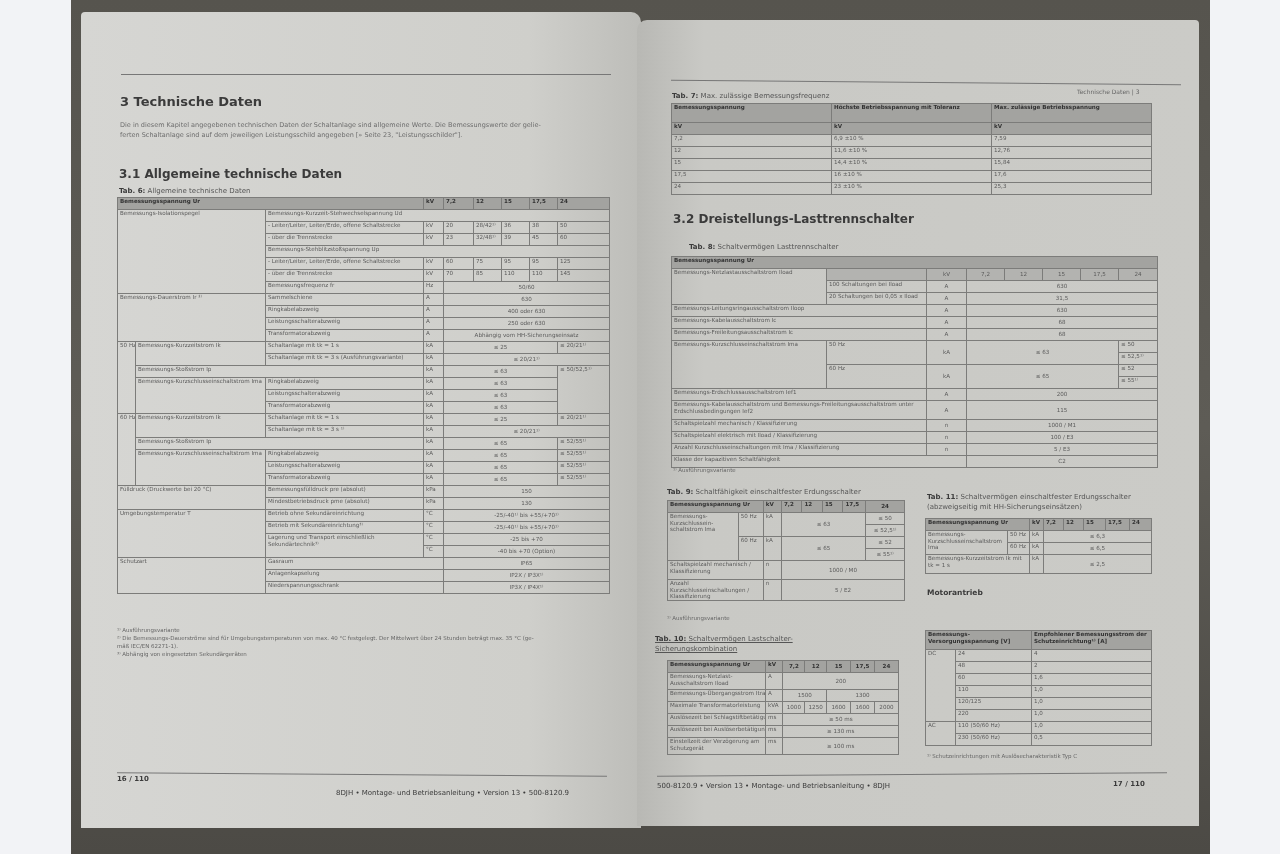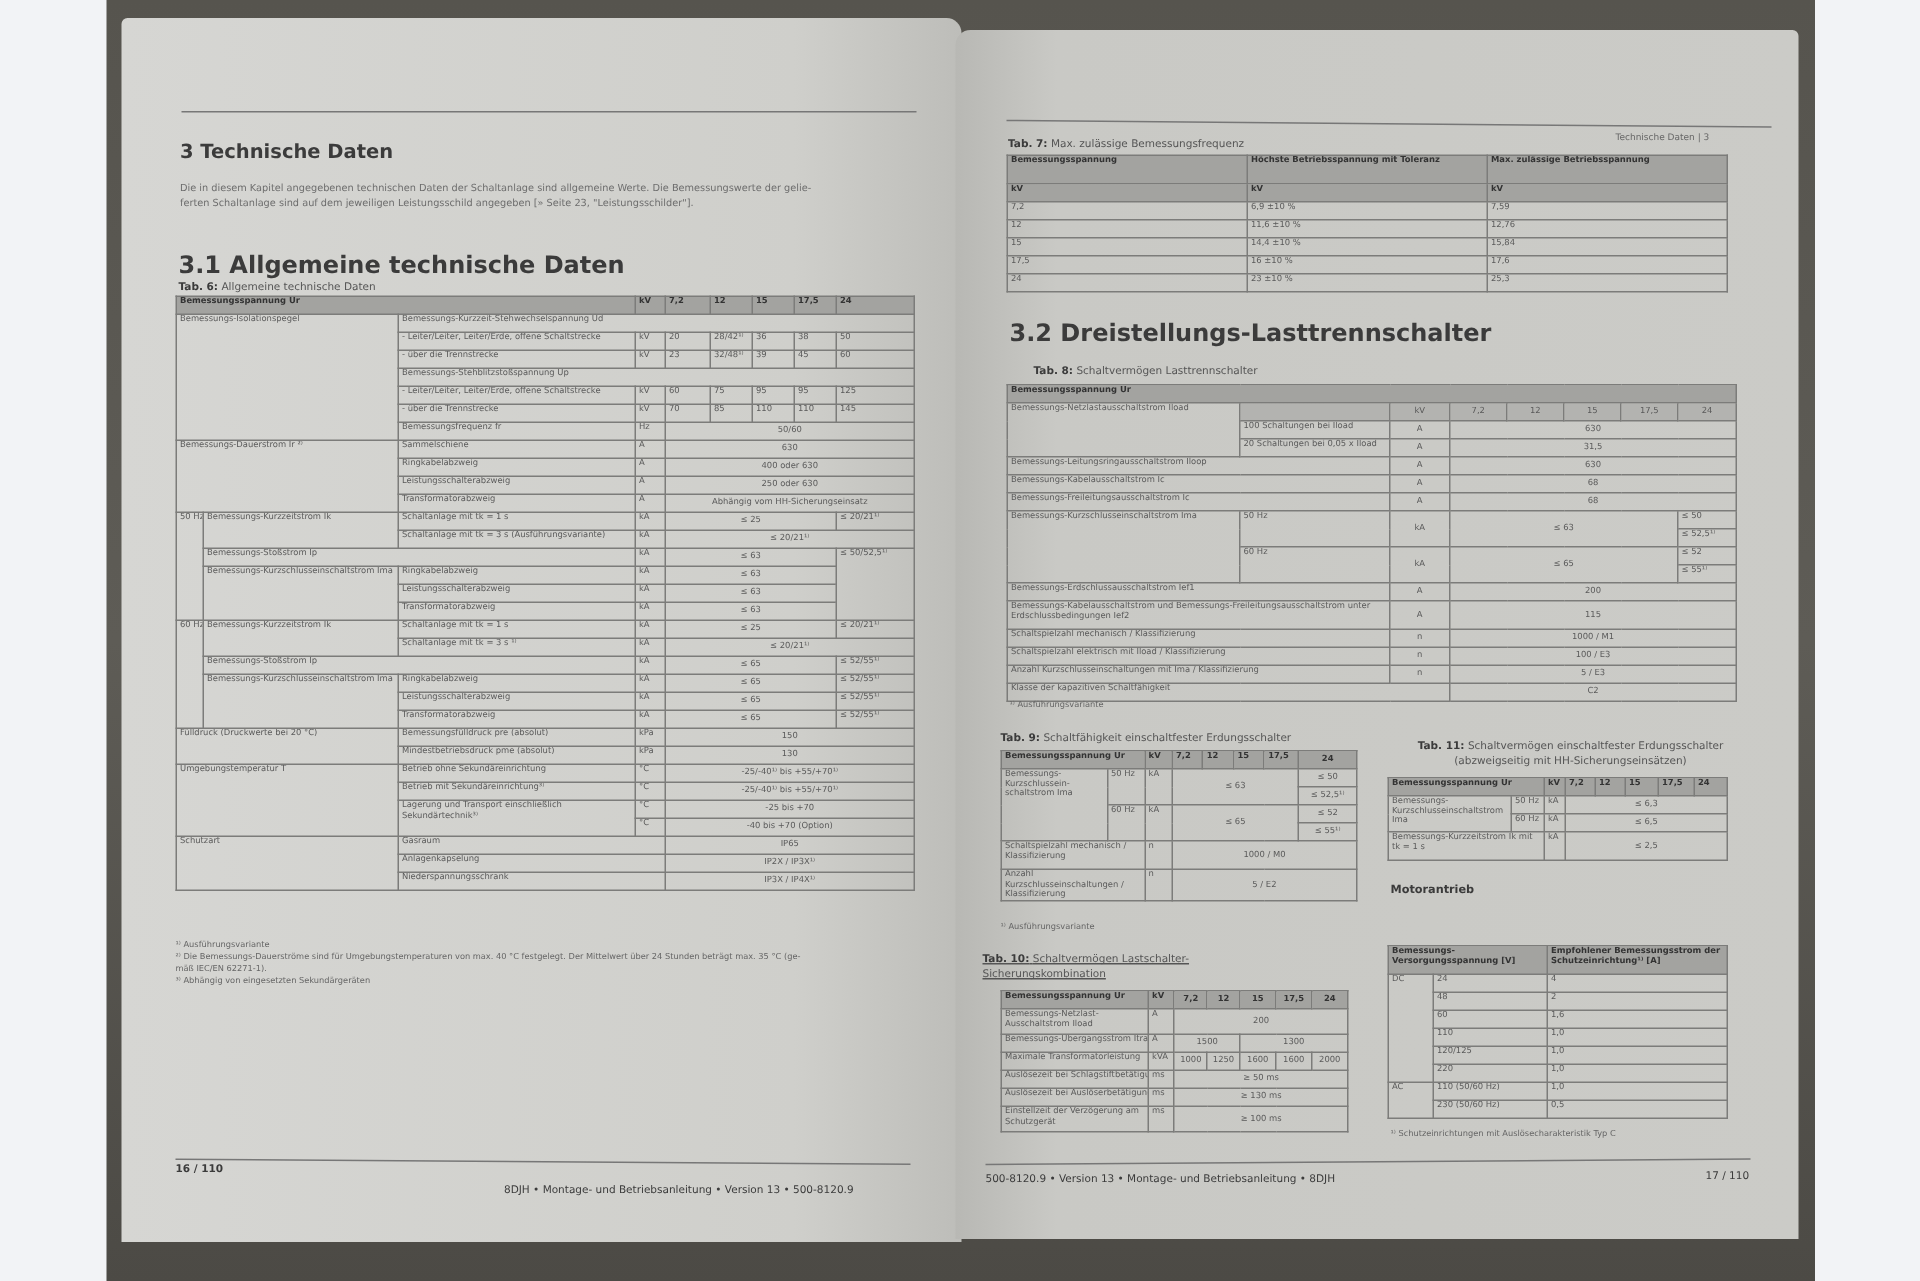--- a/index.html
+++ b/index.html
@@ -3,21 +3,21 @@
 <meta charset="utf-8">
 <style>
   html,body{margin:0;padding:0;}
   body{width:1280px;height:854px;background:#f2f3f6;position:relative;overflow:hidden;font-family:"DejaVu Sans",sans-serif;color:#3a3a3a;}
   .photo{position:absolute;left:71px;top:0;width:1139px;height:854px;background:linear-gradient(180deg,#56544e 0%,#5e5c56 50%,#4c4a45 100%);overflow:hidden;}
   .page{position:absolute;background:#cfcfcc;overflow:hidden;}
   .page.left{left:10px;top:12px;width:560px;height:816px;background:linear-gradient(90deg,#d6d6d3 0%,#cfcfcb 80%,#bdbdb9 100%);border-radius:4px 10px 0 0;}
   .page.right{left:566px;top:20px;width:562px;height:806px;background:linear-gradient(90deg,#b8b8b4 0%,#c9c9c5 12%,#cbcbc7 100%);border-radius:10px 4px 0 0;}
   .rule{position:absolute;height:1px;background:#777;}
   .h1{position:absolute;font-size:13px;font-weight:bold;color:#3b3b3b;}
-  .h2{position:absolute;font-size:16px;font-weight:bold;color:#3b3b3b;}
+  .h2{position:absolute;font-size:12px;font-weight:bold;color:#3b3b3b;}
   .intro{position:absolute;font-size:6.5px;color:#6d6d6d;line-height:10px;}
   .cap{position:absolute;font-size:7px;color:#555;}
   .cap b{color:#3b3b3b;}
   table.t{position:absolute;border-collapse:collapse;font-size:5.6px;color:#5a5a5a;table-layout:fixed;}
   table.t td{border:1px solid #7c7c7a;padding:0 2px;height:11px;line-height:6.5px;vertical-align:top;white-space:nowrap;overflow:hidden;}
   table.t td.c{text-align:center;vertical-align:middle;}
   table.t tr.hd td{background:#a3a3a0;color:#333;font-weight:bold;}
   table.t td.sh{background:#b3b3b0;}
   .foot{position:absolute;font-size:5.5px;color:#666;line-height:8px;}
   .pf{position:absolute;font-size:7px;color:#3b3b3b;}
@@ -528,21 +528,21 @@
         <td colspan="5" class="c">≥ 130 ms</td>
       </tr>
       <tr>
         <td style="white-space:normal;height:16px">Einstellzeit der Verzögerung am Schutzgerät</td>
         <td>ms</td>
         <td colspan="5" class="c">≥ 100 ms</td>
       </tr>
     </tbody>
       </table>
 
-    <div class="cap" style="left:290px;top:472px;width:240px;line-height:10px;text-align:center;"><b>Tab. 11:</b> <span>Schaltvermögen einschaltfester Erdungsschalter (abzweigseitig mit HH-Sicherungseinsätzen)</span></div>
+    <div class="cap" style="left:290px;top:472px;width:240px;line-height:10px;"><b>Tab. 11:</b> <span>Schaltvermögen einschaltfester Erdungsschalter (abzweigseitig mit HH-Sicherungseinsätzen)</span></div>
     <table class="t" style="left:288px;top:498px;width:226px;">
       <colgroup>
           <col style="width:82px">
           <col style="width:22px">
           <col style="width:14px">
           <col style="width:20px">
           <col style="width:20px">
           <col style="width:22px">
           <col style="width:24px">
           <col style="width:22px">
@@ -622,15 +622,15 @@
       <tr>
             <td>230 (50/60 Hz)</td>
             <td>0,5</td>
           </tr>
     </tbody>
       </table>
     <div class="foot" style="left:290px;top:732px;">¹⁾  Schutzeinrichtungen mit Auslösecharakteristik Typ C</div>
 
     <div class="rule" style="left:20px;top:754px;width:510px;transform:rotate(-0.4deg);"></div>
     <div class="pf" style="left:20px;top:762px;">500-8120.9 • Version 13 • Montage- und Betriebsanleitung • 8DJH</div>
-    <div class="pf" style="left:500px;top:760px;font-weight:normal;">17 / 110</div>
+    <div class="pf" style="left:476px;top:760px;font-weight:bold;">17 / 110</div>
   </div>
 </div>
 
 </body></html>

